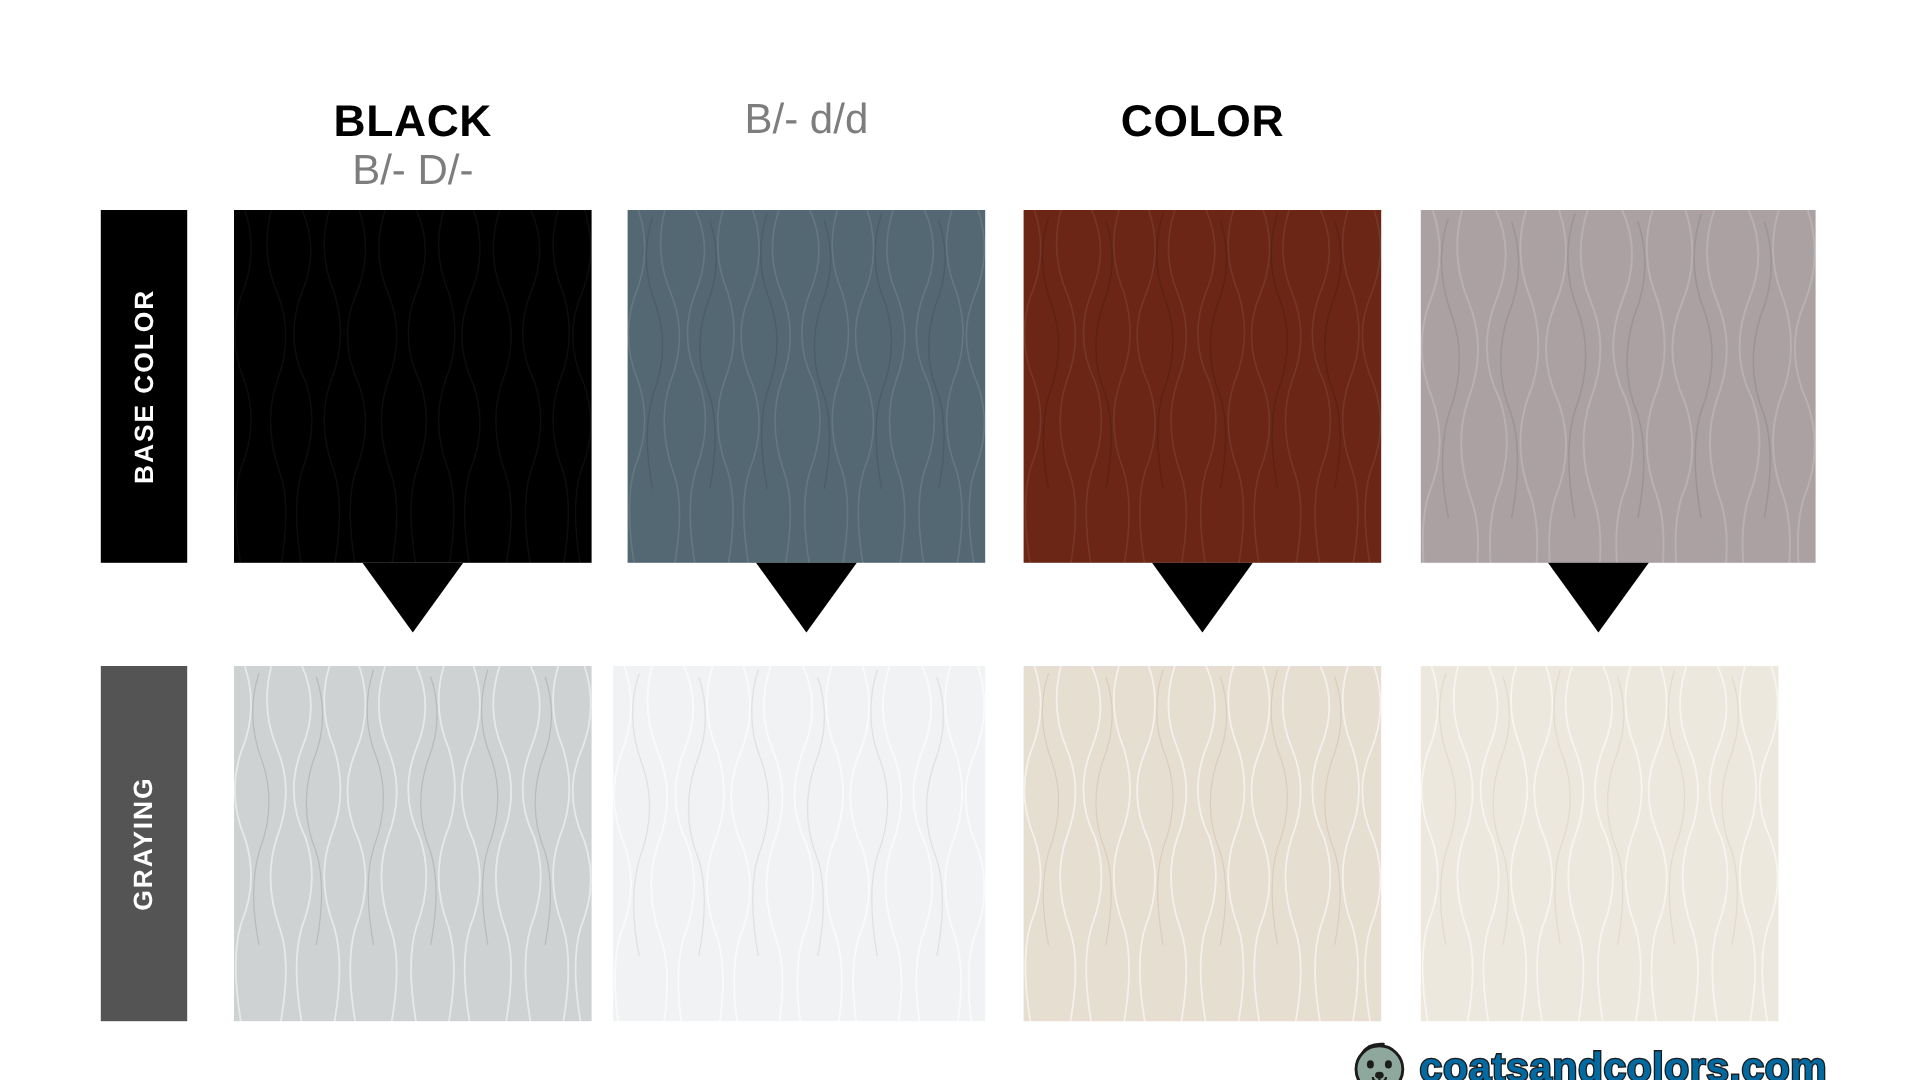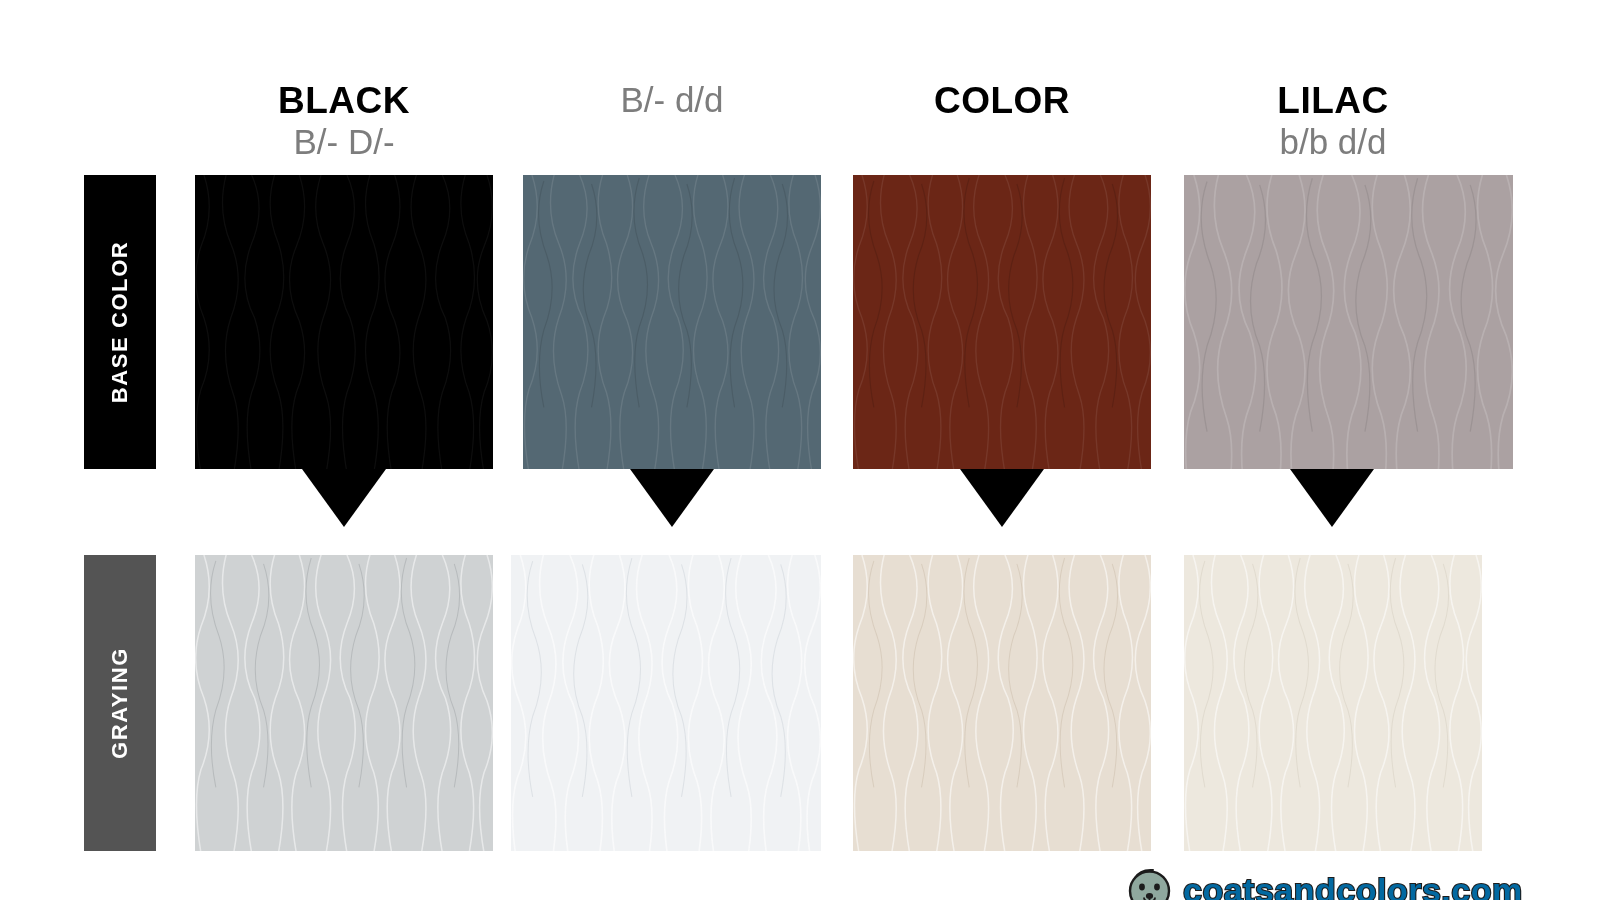--- a/index.html
+++ b/index.html
@@ -133,24 +133,20 @@
   </div>
 
   <div class="col-header" style="left:523px; width:298px;">
     <div class="col-geno">B/- d/d</div>
   </div>
 
   <div class="col-header" style="left:853px; width:298px;">
     <div class="col-title">COLOR</div>
   </div>
 
-  <div class="col-header" style="left:1184px; width:298px;">
-    <div class="col-title">LILAC</div>
-    <div class="col-geno">b/b d/d</div>
-  </div>
 
   <div class="row-label" id="row-label-base">
     <span class="row-label-text">BASE COLOR</span>
   </div>
 
   <div class="row-label" id="row-label-graying">
     <span class="row-label-text">GRAYING</span>
   </div>
 
   <div class="swatch" style="left:195px; top:131px; width:298px; height:294px; background-color:#000000;">

